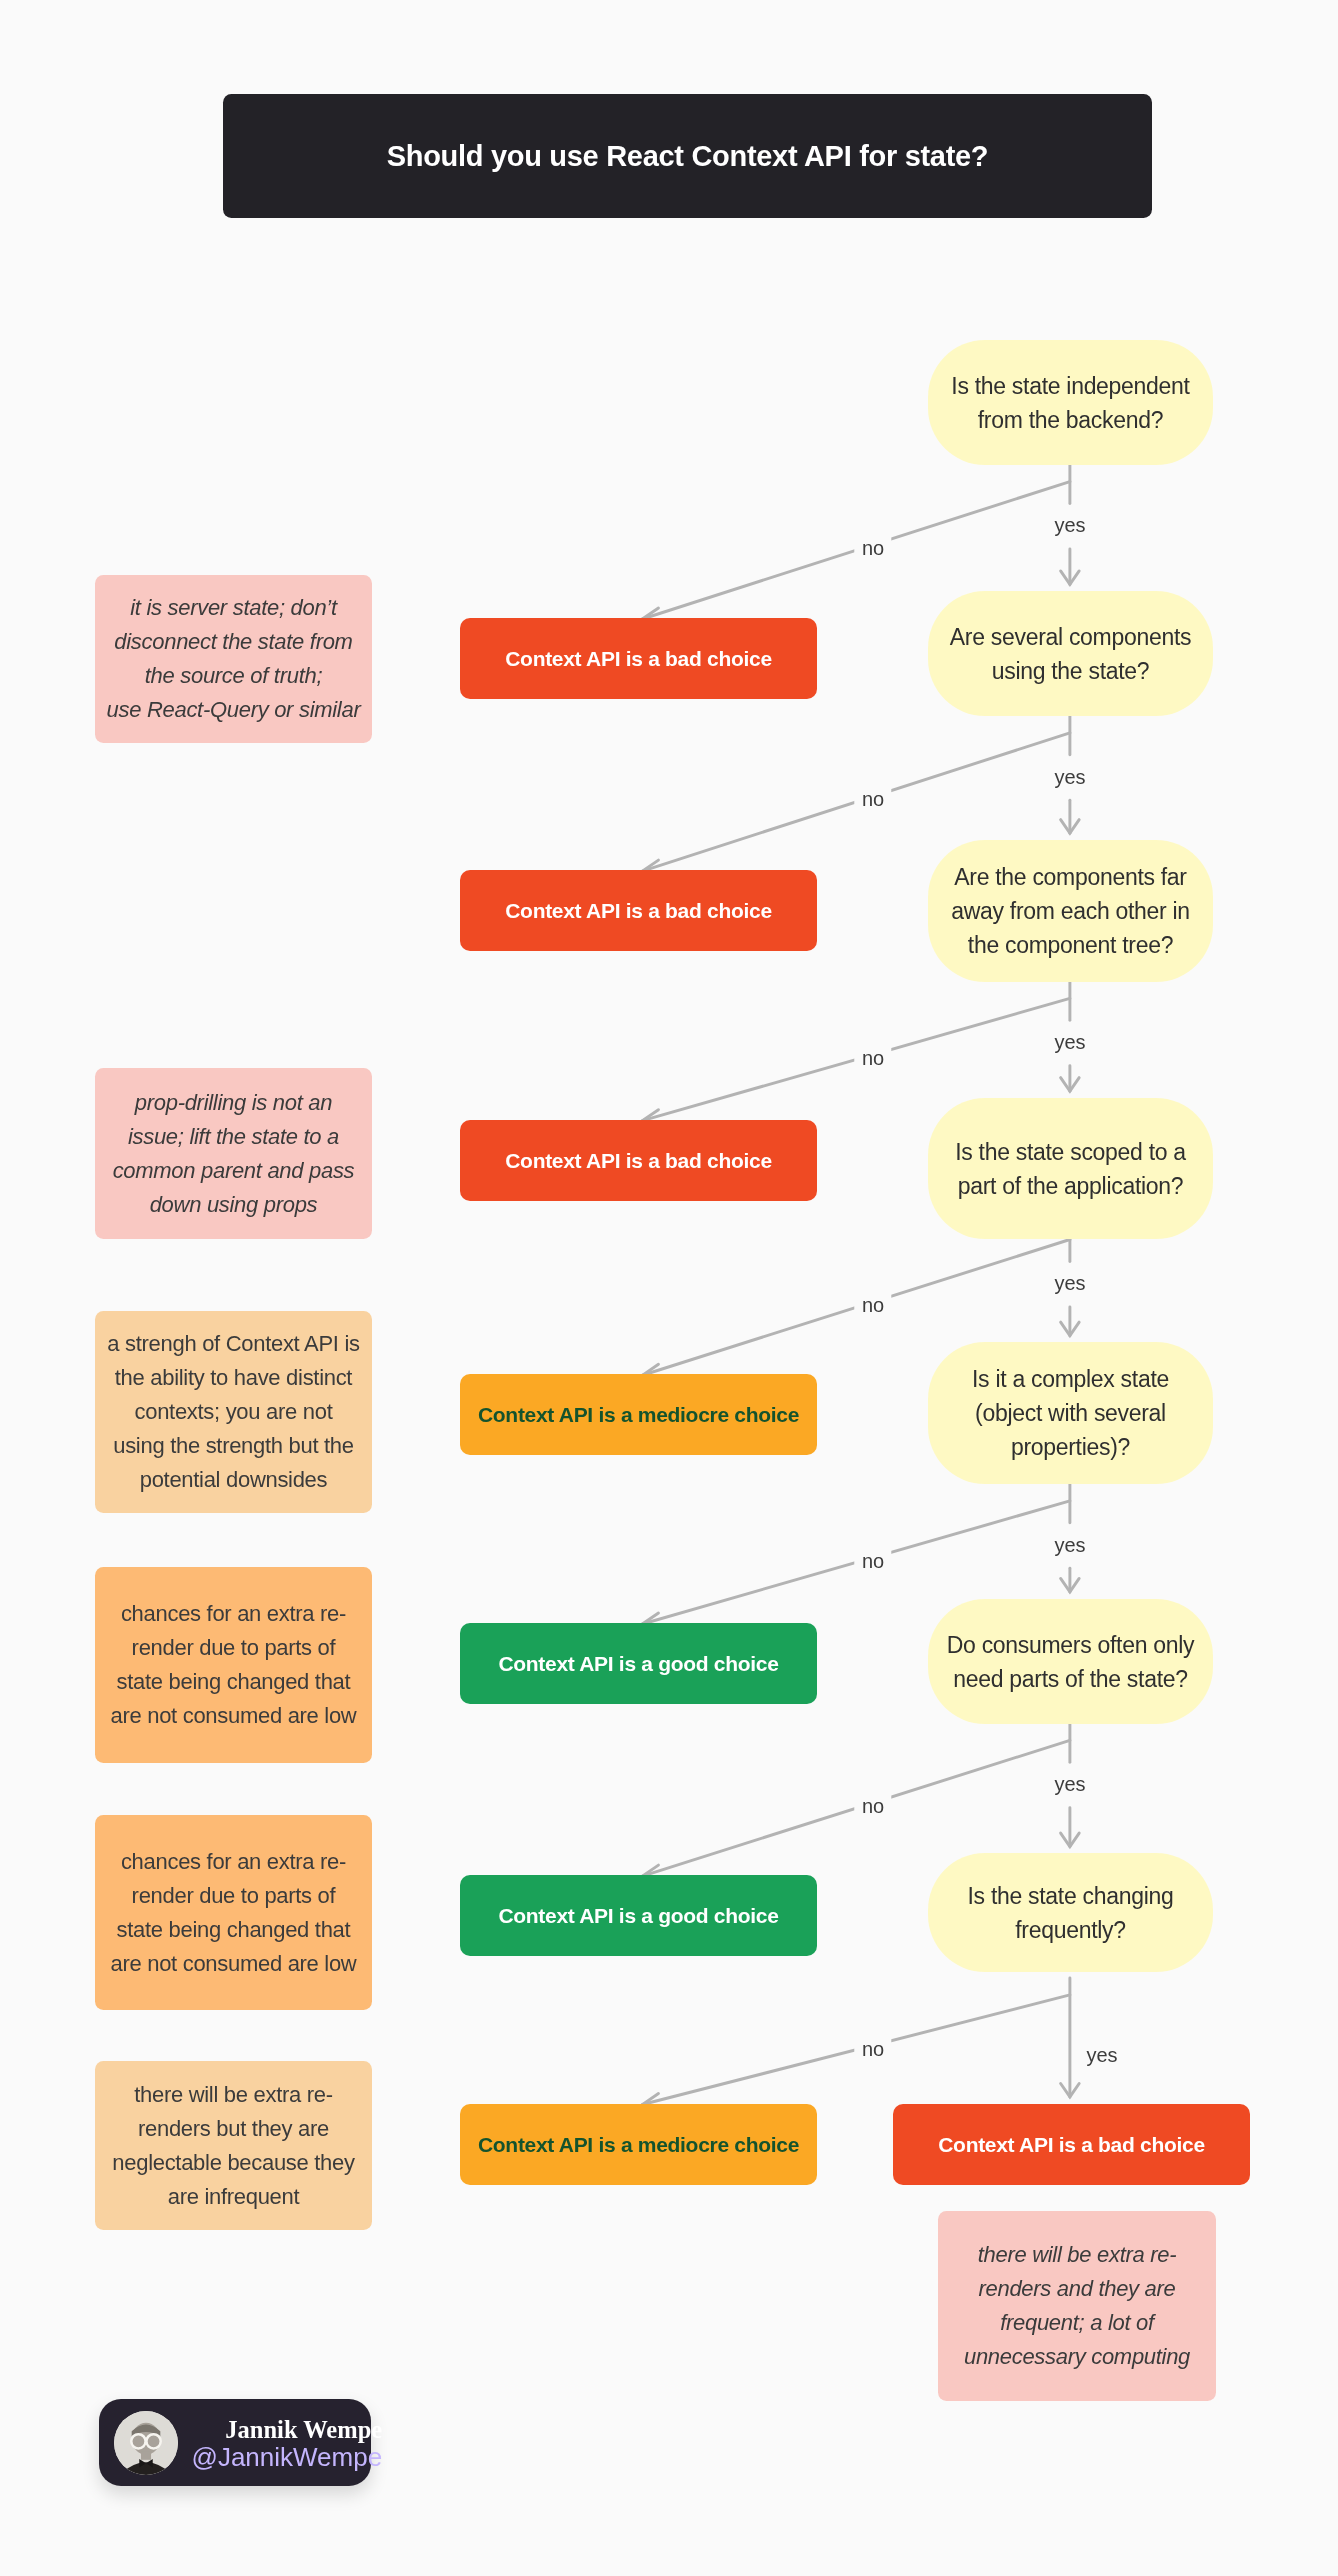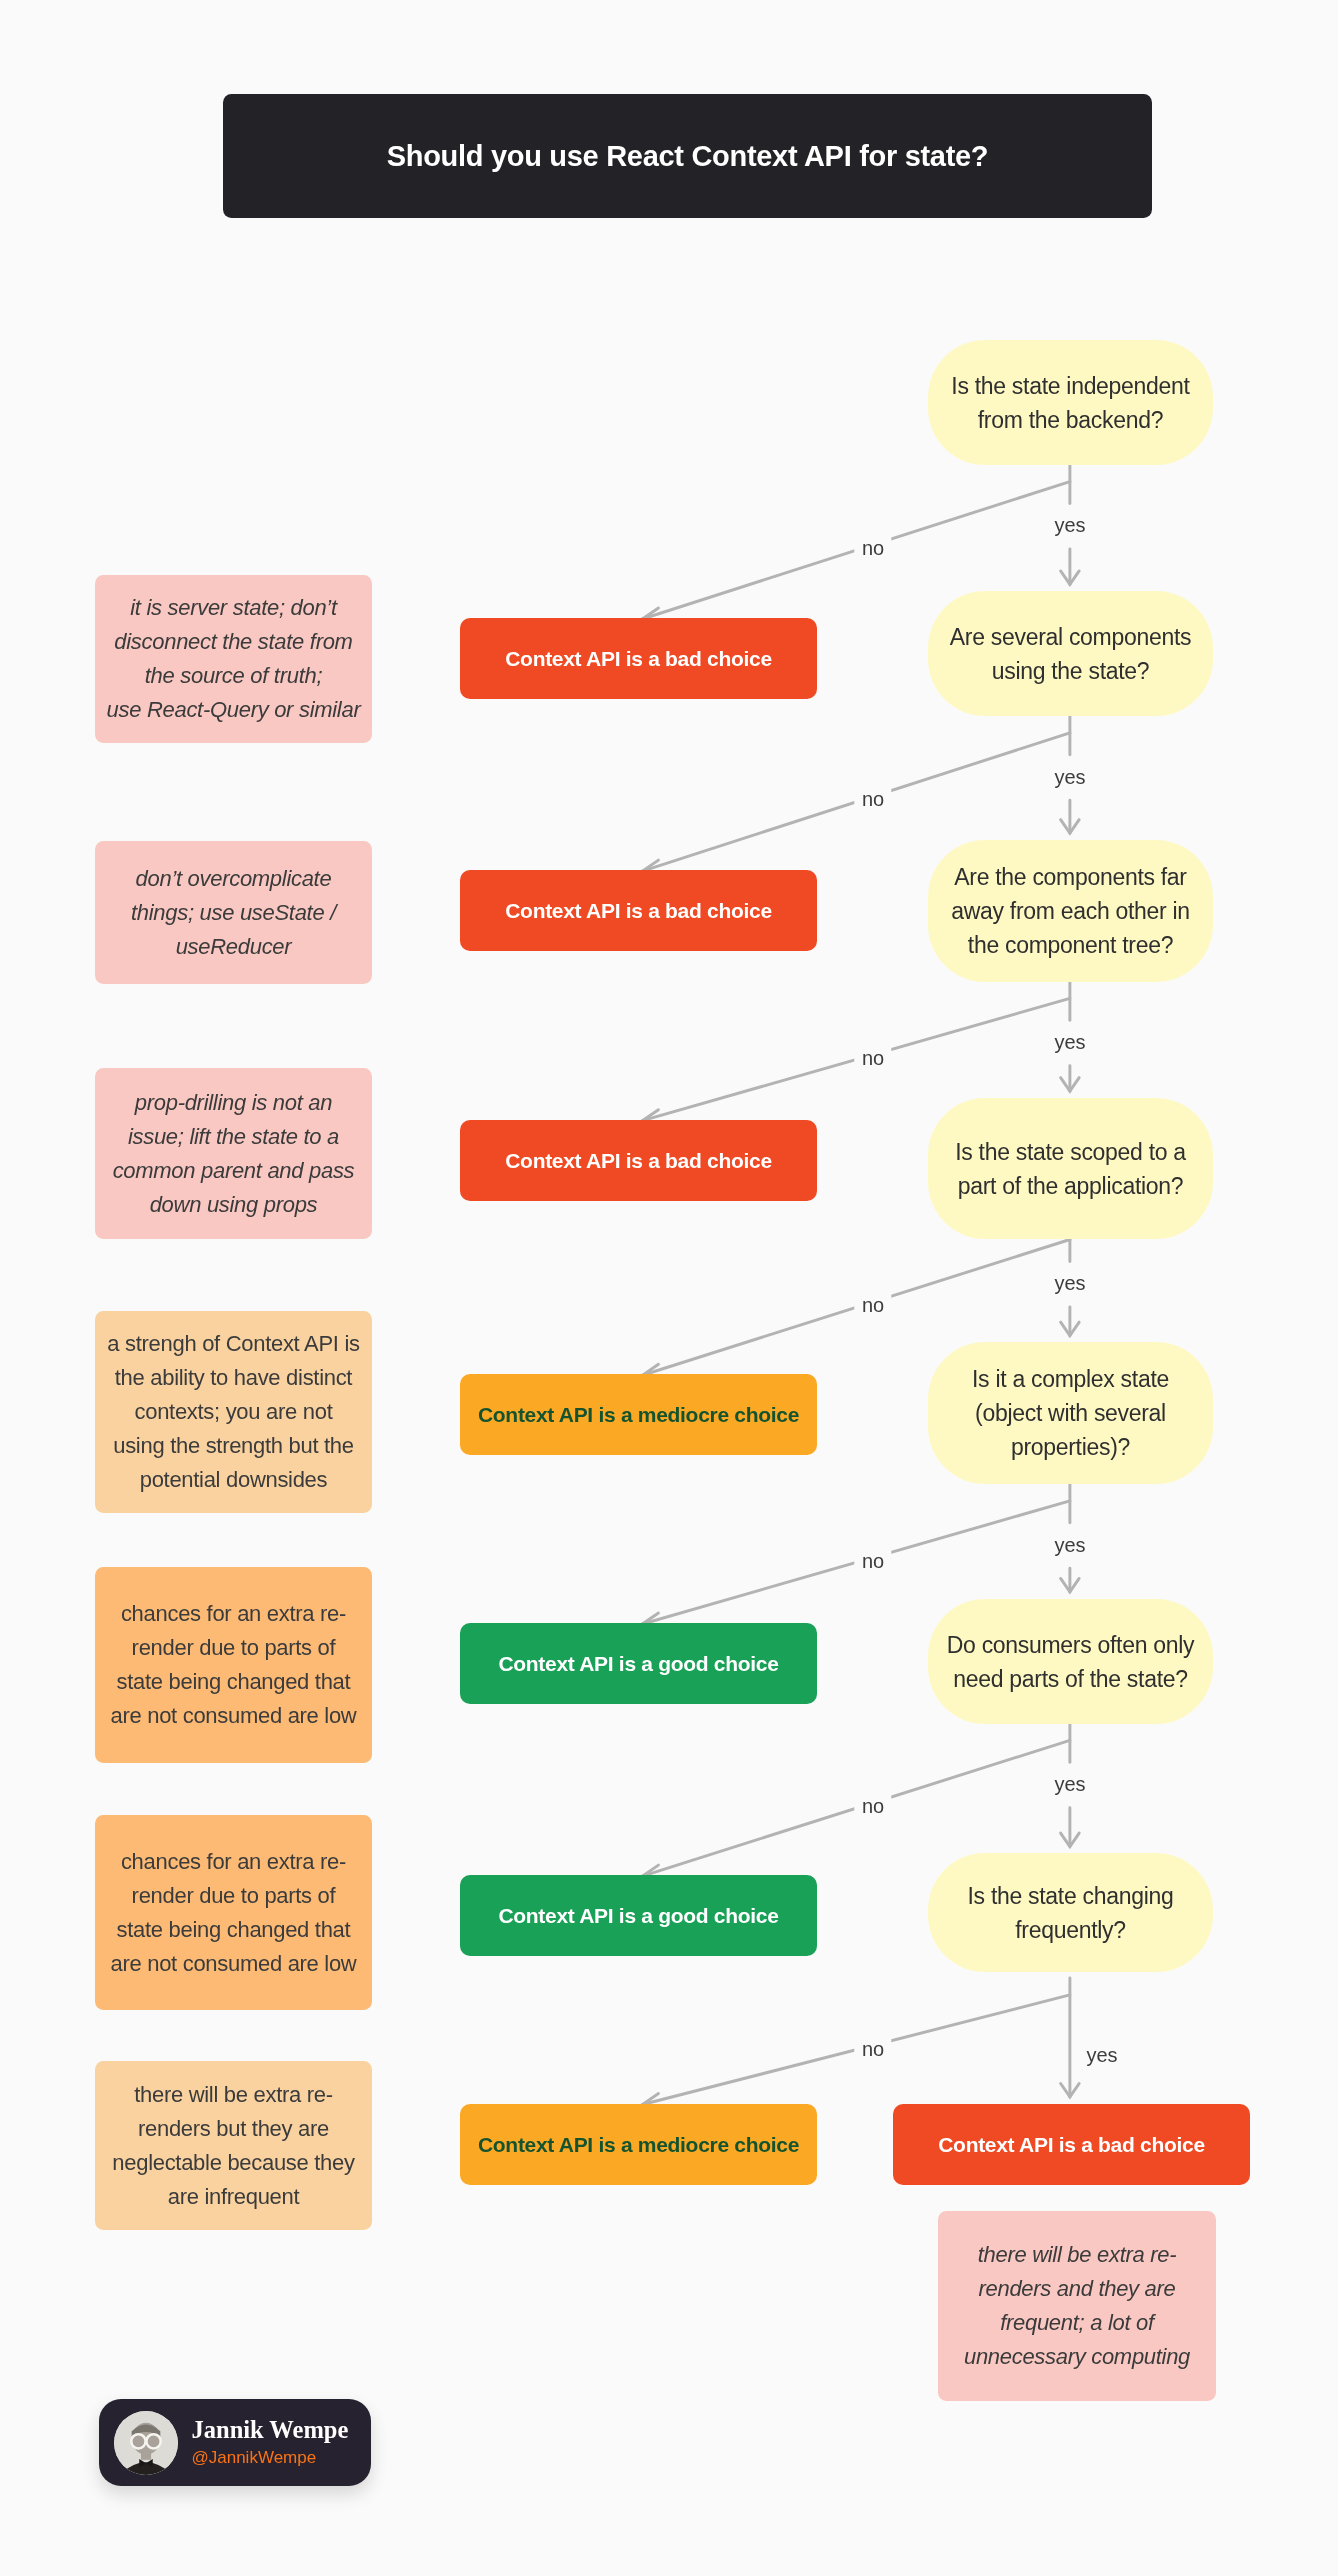--- a/index.html
+++ b/index.html
@@ -59,21 +59,21 @@
   }
   .avatar{
     width:64px;height:64px;border-radius:50%;
     margin-left:15px;flex:0 0 auto;overflow:hidden;background:#e9e7e2;
   }
   .card-text{margin-left:13.5px;}
   .card-name{
     color:#ffffff;font-size:24.5px;font-weight:bold;
     font-family:"Liberation Serif", serif;line-height:29px;text-align:right;
   }
-  .card-handle{color:#f97316;font-size:17px;line-height:27px;}
+  .card-handle{color:#c4b5fd;font-size:26px;line-height:27px;}
 </style>
 </head>
 <body>
 
 <div class="canvas">
 
   <svg class="edges" width="1338" height="2576" viewBox="0 0 1587 3055" fill="none" stroke="#b3b3b3" stroke-width="3.5" stroke-linecap="round">
 
     <g>
       <line x1="1269" y1="551" x2="1269" y2="597"></line>
@@ -156,23 +156,20 @@
   <div class="result mediocre" style="top:1374px;">Context API is a mediocre choice</div>
   <div class="result good" style="top:1623px;">Context API is a good choice</div>
   <div class="result good" style="top:1875px;">Context API is a good choice</div>
   <div class="result mediocre" style="top:2104px;">Context API is a mediocre choice</div>
   <div class="result bad" style="top:2104px;left:893px;">Context API is a bad choice</div>
 
   <div class="note pink" style="top:575px;height:168px;">it is server state; don’t
 disconnect the state from
 the source of truth;
 use React-Query or similar</div>
-  <div class="note pink" style="top:841px;height:143px;">don’t overcomplicate
-things; use useState /
-useReducer</div>
   <div class="note pink" style="top:1068px;height:171px;">prop-drilling is not an
 issue; lift the state to a
 common parent and pass
 down using props</div>
   <div class="note peach" style="top:1311px;height:202px;">a strengh of Context API is
 the ability to have distinct
 contexts; you are not
 using the strength but the
 potential downsides</div>
   <div class="note green" style="top:1567px;height:196px;">chances for an extra re-

